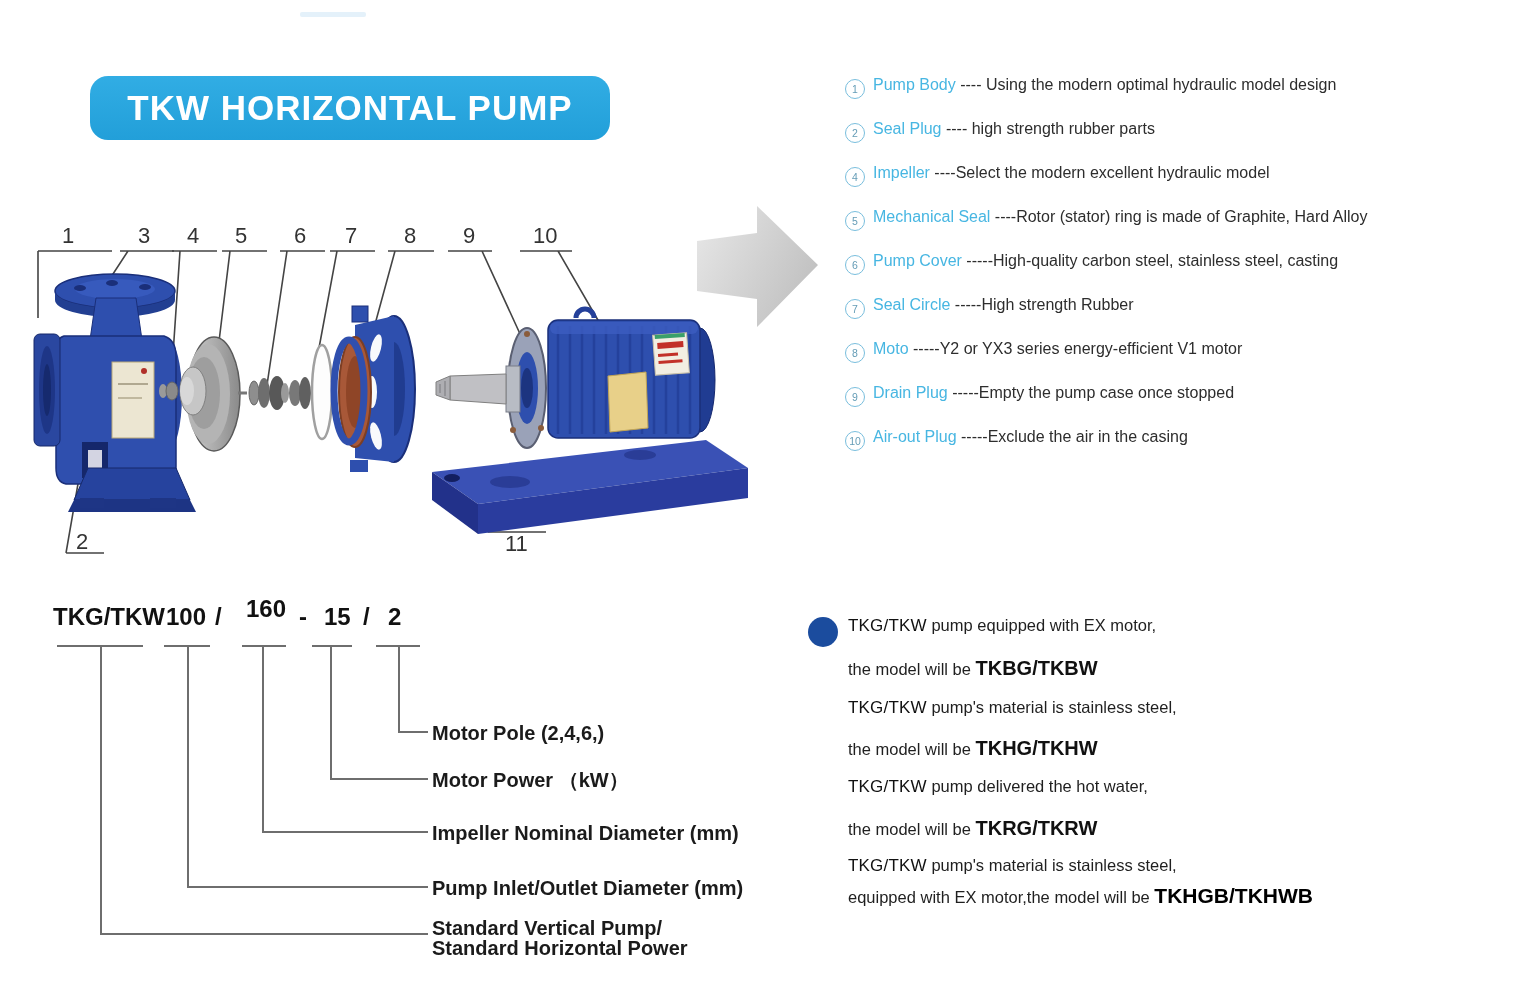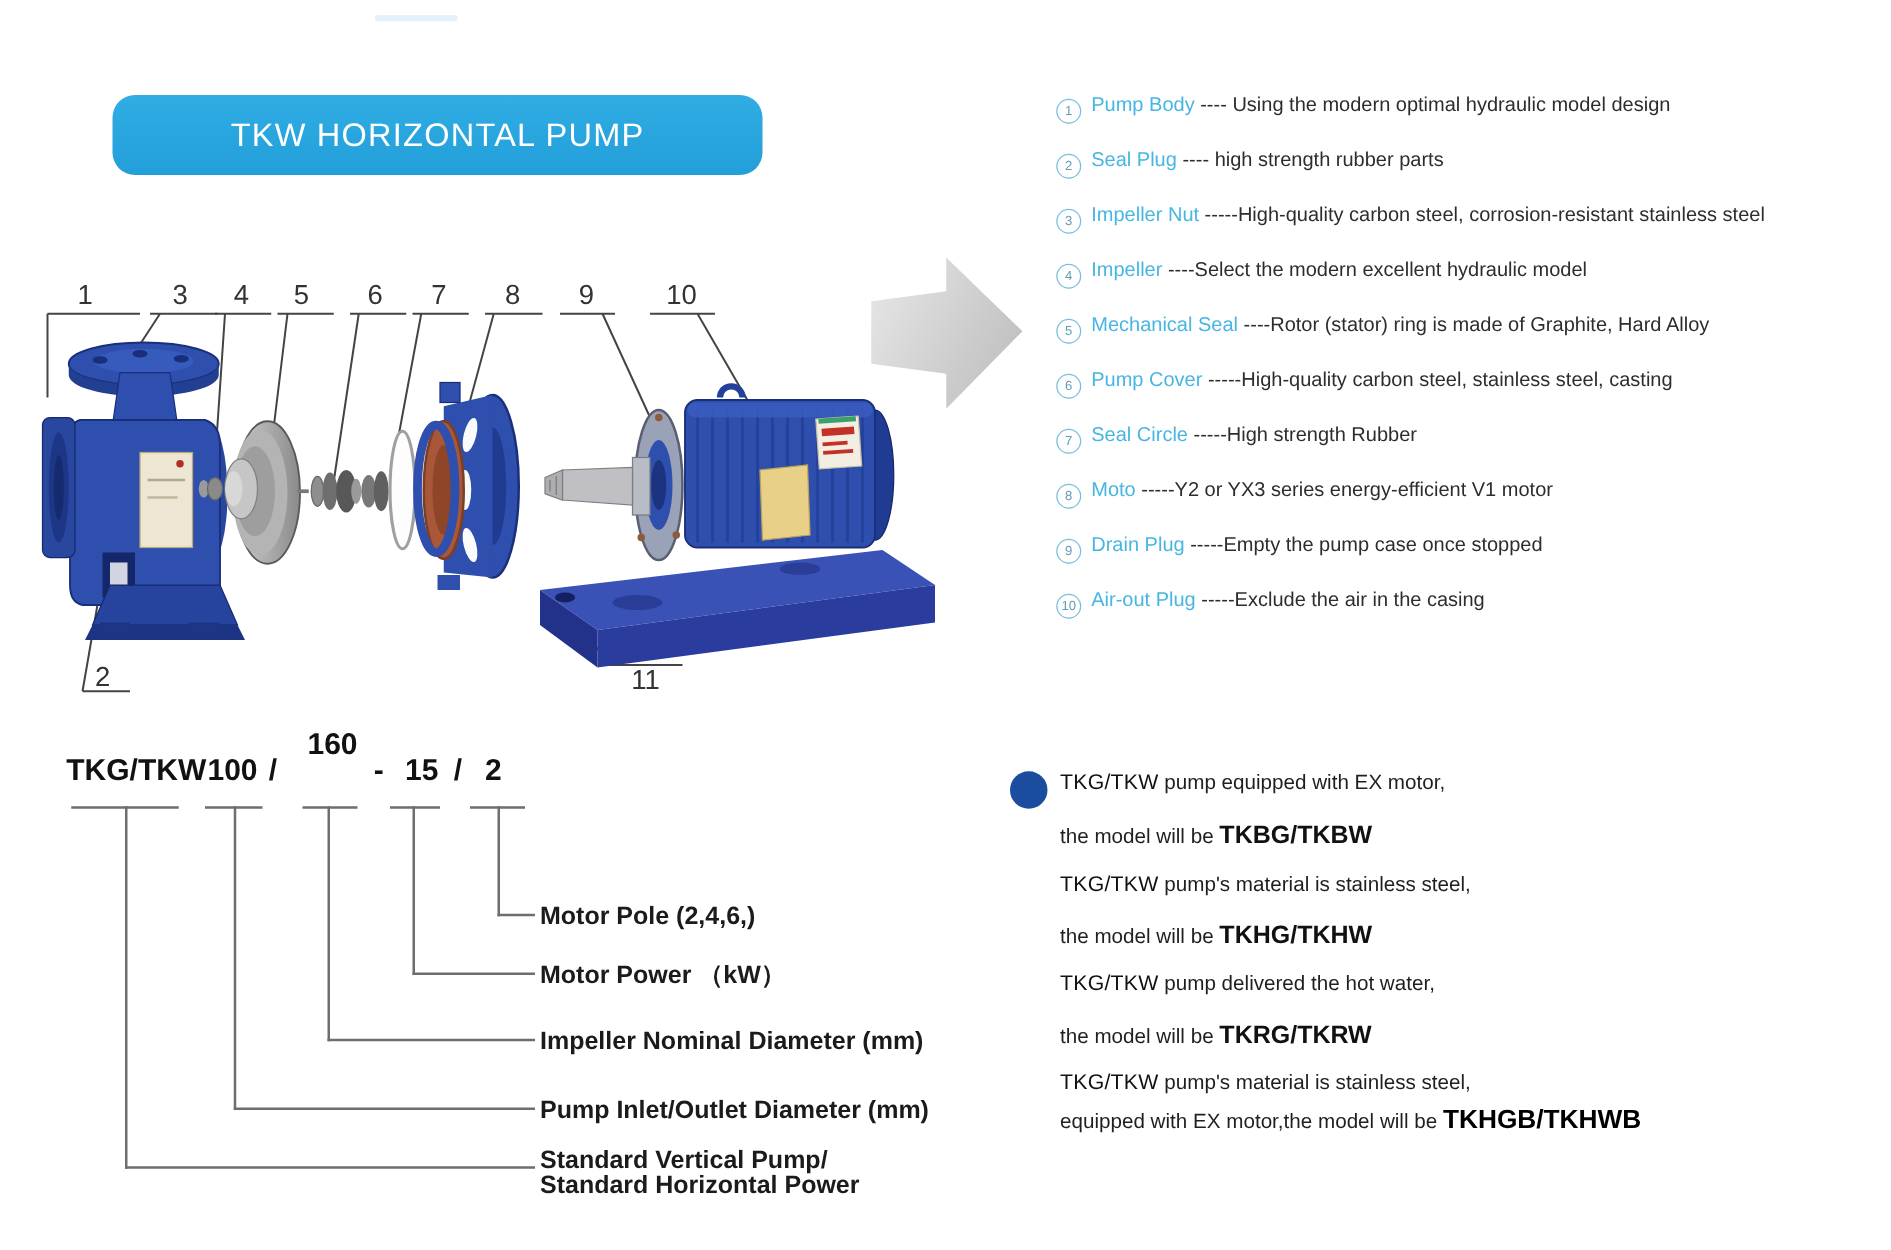--- a/index.html
+++ b/index.html
@@ -5,21 +5,21 @@
   html,body{margin:0;padding:0;background:#ffffff;}
   #page{position:relative;width:1513px;height:1000px;background:#ffffff;overflow:hidden;
         font-family:"Liberation Sans", sans-serif;color:#2d2d2d;}
 
   
   .top-mark{position:absolute;left:300px;top:12px;width:66px;height:5px;background:#e4f1fa;border-radius:2px;}
 
   
   .banner{position:absolute;left:90px;top:76px;width:520px;height:64px;border-radius:18px;
           background:linear-gradient(#31ade4,#229fd9);display:flex;align-items:center;justify-content:center;}
-  .banner span{color:#ffffff;font-size:26px;font-weight:normal;letter-spacing:1px;}
+  .banner span{color:#ffffff;font-size:35px;font-weight:bold;letter-spacing:1px;}
 
   
   svg.diagram{position:absolute;left:0;top:195px;}
   svg.diagram text{font-family:"Liberation Sans",sans-serif;font-size:22px;fill:#333;}
 
   
   .parts{position:absolute;left:845px;top:74px;width:655px;}
   .prow{padding-left:30px;text-indent:-30px;line-height:21px;margin-bottom:19px;font-size:16px;}
   .circ{display:inline-block;width:18px;height:18px;border:1.4px solid #79bedd;border-radius:50%;
         color:#649cb6;font-size:10.5px;line-height:18px;text-align:center;text-indent:0;
@@ -192,35 +192,34 @@
         <line x1="445" y1="381" x2="445" y2="396" stroke="#7a7a7e"></line>
       </g>
     </g>
 
     <polygon points="697,241 757,233 757,206 818,265 757,327 757,299 697,291" fill="url(#arrg)"></polygon>
   </svg>
 
   <div class="parts">
     <div class="prow"><span class="circ">1</span><span class="pname">Pump Body</span><span class="pdesc"> ---- Using the modern optimal hydraulic model design</span></div>
     <div class="prow"><span class="circ">2</span><span class="pname">Seal Plug</span><span class="pdesc"> ---- high strength rubber parts</span></div>
-    <div class="prow"><span class="circ">3</span><span class="pname">Impeller Nut</span><span class="pdesc"> -----High-quality carbon steel, corrosion-resistant stainless steel</span></div>
     <div class="prow"><span class="circ">4</span><span class="pname">Impeller</span><span class="pdesc"> ----Select the modern excellent hydraulic model</span></div>
     <div class="prow"><span class="circ">5</span><span class="pname">Mechanical Seal</span><span class="pdesc"> ----Rotor (stator) ring is made of Graphite, Hard Alloy</span></div>
     <div class="prow"><span class="circ">6</span><span class="pname">Pump Cover</span><span class="pdesc"> -----High-quality carbon steel, stainless steel, casting</span></div>
     <div class="prow"><span class="circ">7</span><span class="pname">Seal Circle</span><span class="pdesc"> -----High strength Rubber</span></div>
     <div class="prow"><span class="circ">8</span><span class="pname">Moto</span><span class="pdesc"> -----Y2 or YX3 series energy-efficient V1 motor</span></div>
     <div class="prow"><span class="circ">9</span><span class="pname">Drain Plug</span><span class="pdesc"> -----Empty the pump case once stopped</span></div>
     <div class="prow"><span class="circ">10</span><span class="pname">Air-out Plug</span><span class="pdesc"> -----Exclude the air in the casing</span></div>
   </div>
 
   <div>
     <span class="mseg" style="left:53px;top:603px">TKG/TKW</span>
     <span class="mseg" style="left:166px;top:603px">100</span>
     <span class="mseg" style="left:215px;top:603px">/</span>
-    <span class="mseg" style="left:246px;top:582px">160</span>
+    <span class="mseg" style="left:246px;top:595px">160</span>
     <span class="mseg" style="left:299px;top:603px">-</span>
     <span class="mseg" style="left:324px;top:603px">15</span>
     <span class="mseg" style="left:363px;top:603px">/</span>
     <span class="mseg" style="left:388px;top:603px">2</span>
 
     <div class="mline" style="left:57px;top:645px;width:86px;height:2px"></div>
     <div class="mline" style="left:164px;top:645px;width:46px;height:2px"></div>
     <div class="mline" style="left:242px;top:645px;width:44px;height:2px"></div>
     <div class="mline" style="left:312px;top:645px;width:40px;height:2px"></div>
     <div class="mline" style="left:376px;top:645px;width:44px;height:2px"></div>

